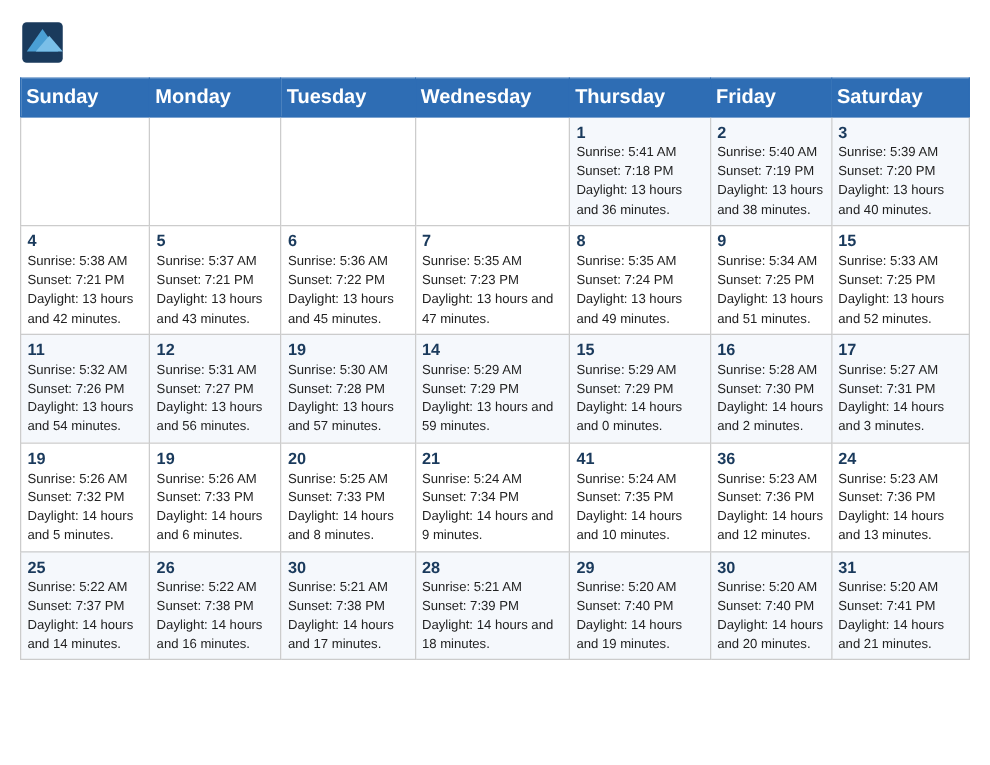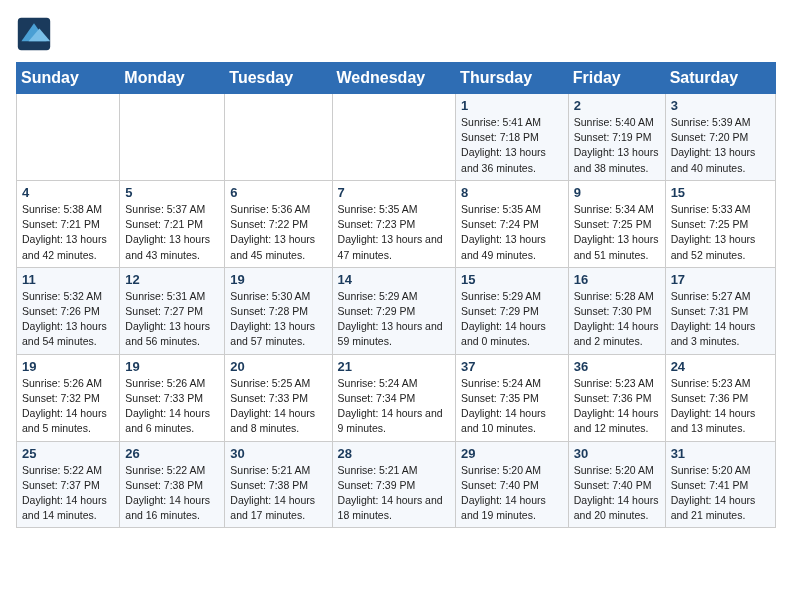--- a/index.html
+++ b/index.html
@@ -212,21 +212,21 @@
         </td>
         <td>
           <span class="day-number">20</span>
           <div class="day-info">Sunrise: 5:25 AM<br>Sunset: 7:33 PM<br>Daylight: 14 hours and 8 minutes.</div>
         </td>
         <td>
           <span class="day-number">21</span>
           <div class="day-info">Sunrise: 5:24 AM<br>Sunset: 7:34 PM<br>Daylight: 14 hours and 9 minutes.</div>
         </td>
         <td>
-          <span class="day-number">37</span>
+          <span class="day-number">41</span>
           <div class="day-info">Sunrise: 5:24 AM<br>Sunset: 7:35 PM<br>Daylight: 14 hours and 10 minutes.</div>
         </td>
         <td>
           <span class="day-number">36</span>
           <div class="day-info">Sunrise: 5:23 AM<br>Sunset: 7:36 PM<br>Daylight: 14 hours and 12 minutes.</div>
         </td>
         <td>
           <span class="day-number">24</span>
           <div class="day-info">Sunrise: 5:23 AM<br>Sunset: 7:36 PM<br>Daylight: 14 hours and 13 minutes.</div>
         </td>

